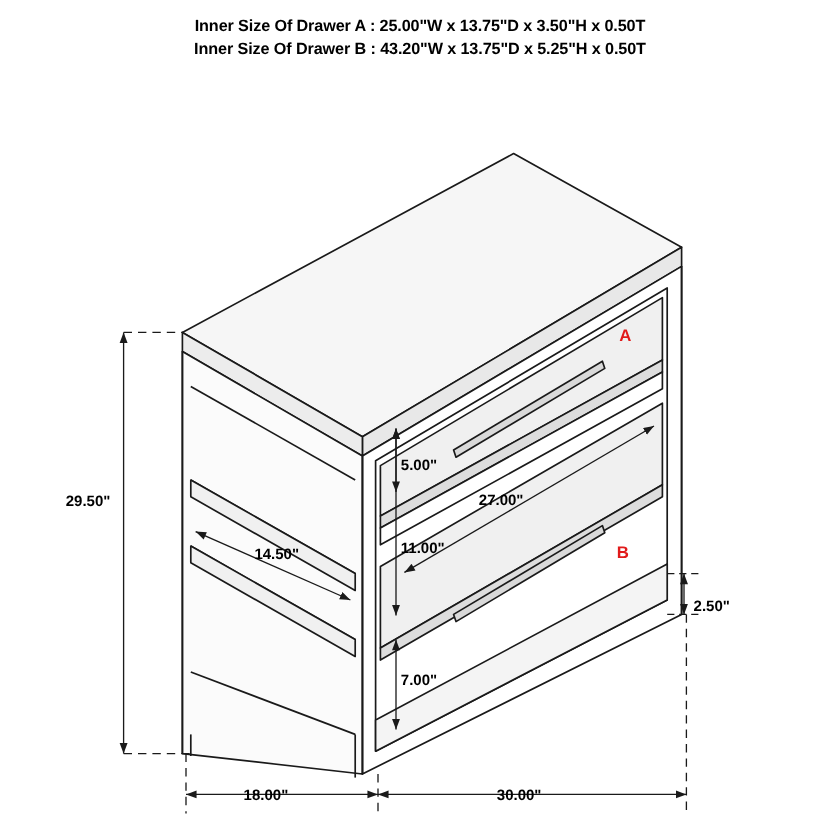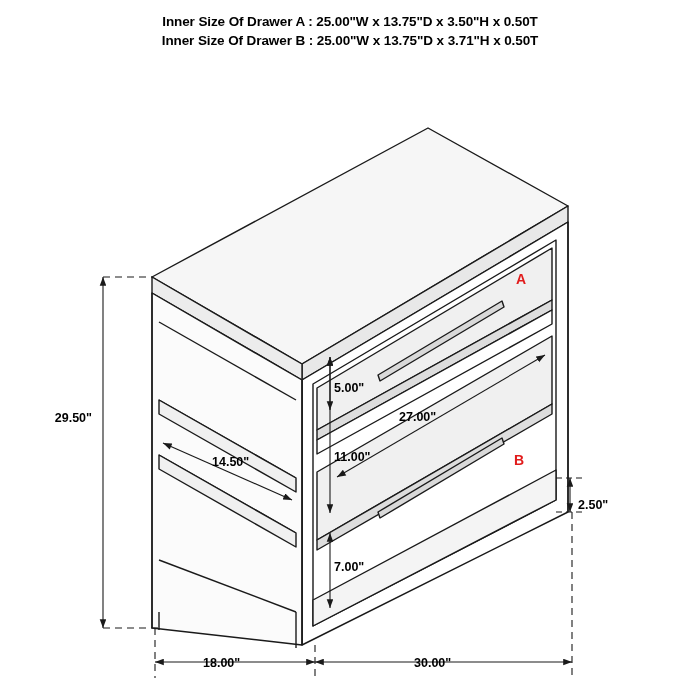--- a/index.html
+++ b/index.html
@@ -51,21 +51,21 @@
     color: #e11b1b;
   }
 </style>
 </head>
 <body>
 
 <div id="stage">
 
   <div class="title-block">
     <span class="title-line">Inner Size Of Drawer A : 25.00"W x 13.75"D x 3.50"H x 0.50T</span>
-    <span class="title-line">Inner Size Of Drawer B : 25.00"W x 13.75"D x 3.71"H x 0.50T</span>
+    <span class="title-line">Inner Size Of Drawer B : 43.20"W x 13.75"D x 5.25"H x 0.50T</span>
   </div>
 
   <svg id="drawing" width="700" height="700" viewBox="0 0 700 700">
     <defs>
       <marker id="arrEnd" markerWidth="9" markerHeight="9" refX="8" refY="3" orient="auto">
         <path d="M0,0 L8,3 L0,6 z" fill="#1a1a1a"></path>
       </marker>
       <marker id="arrStart" markerWidth="9" markerHeight="9" refX="0" refY="3" orient="auto">
         <path d="M8,0 L0,3 L8,6 z" fill="#1a1a1a"></path>
       </marker>

